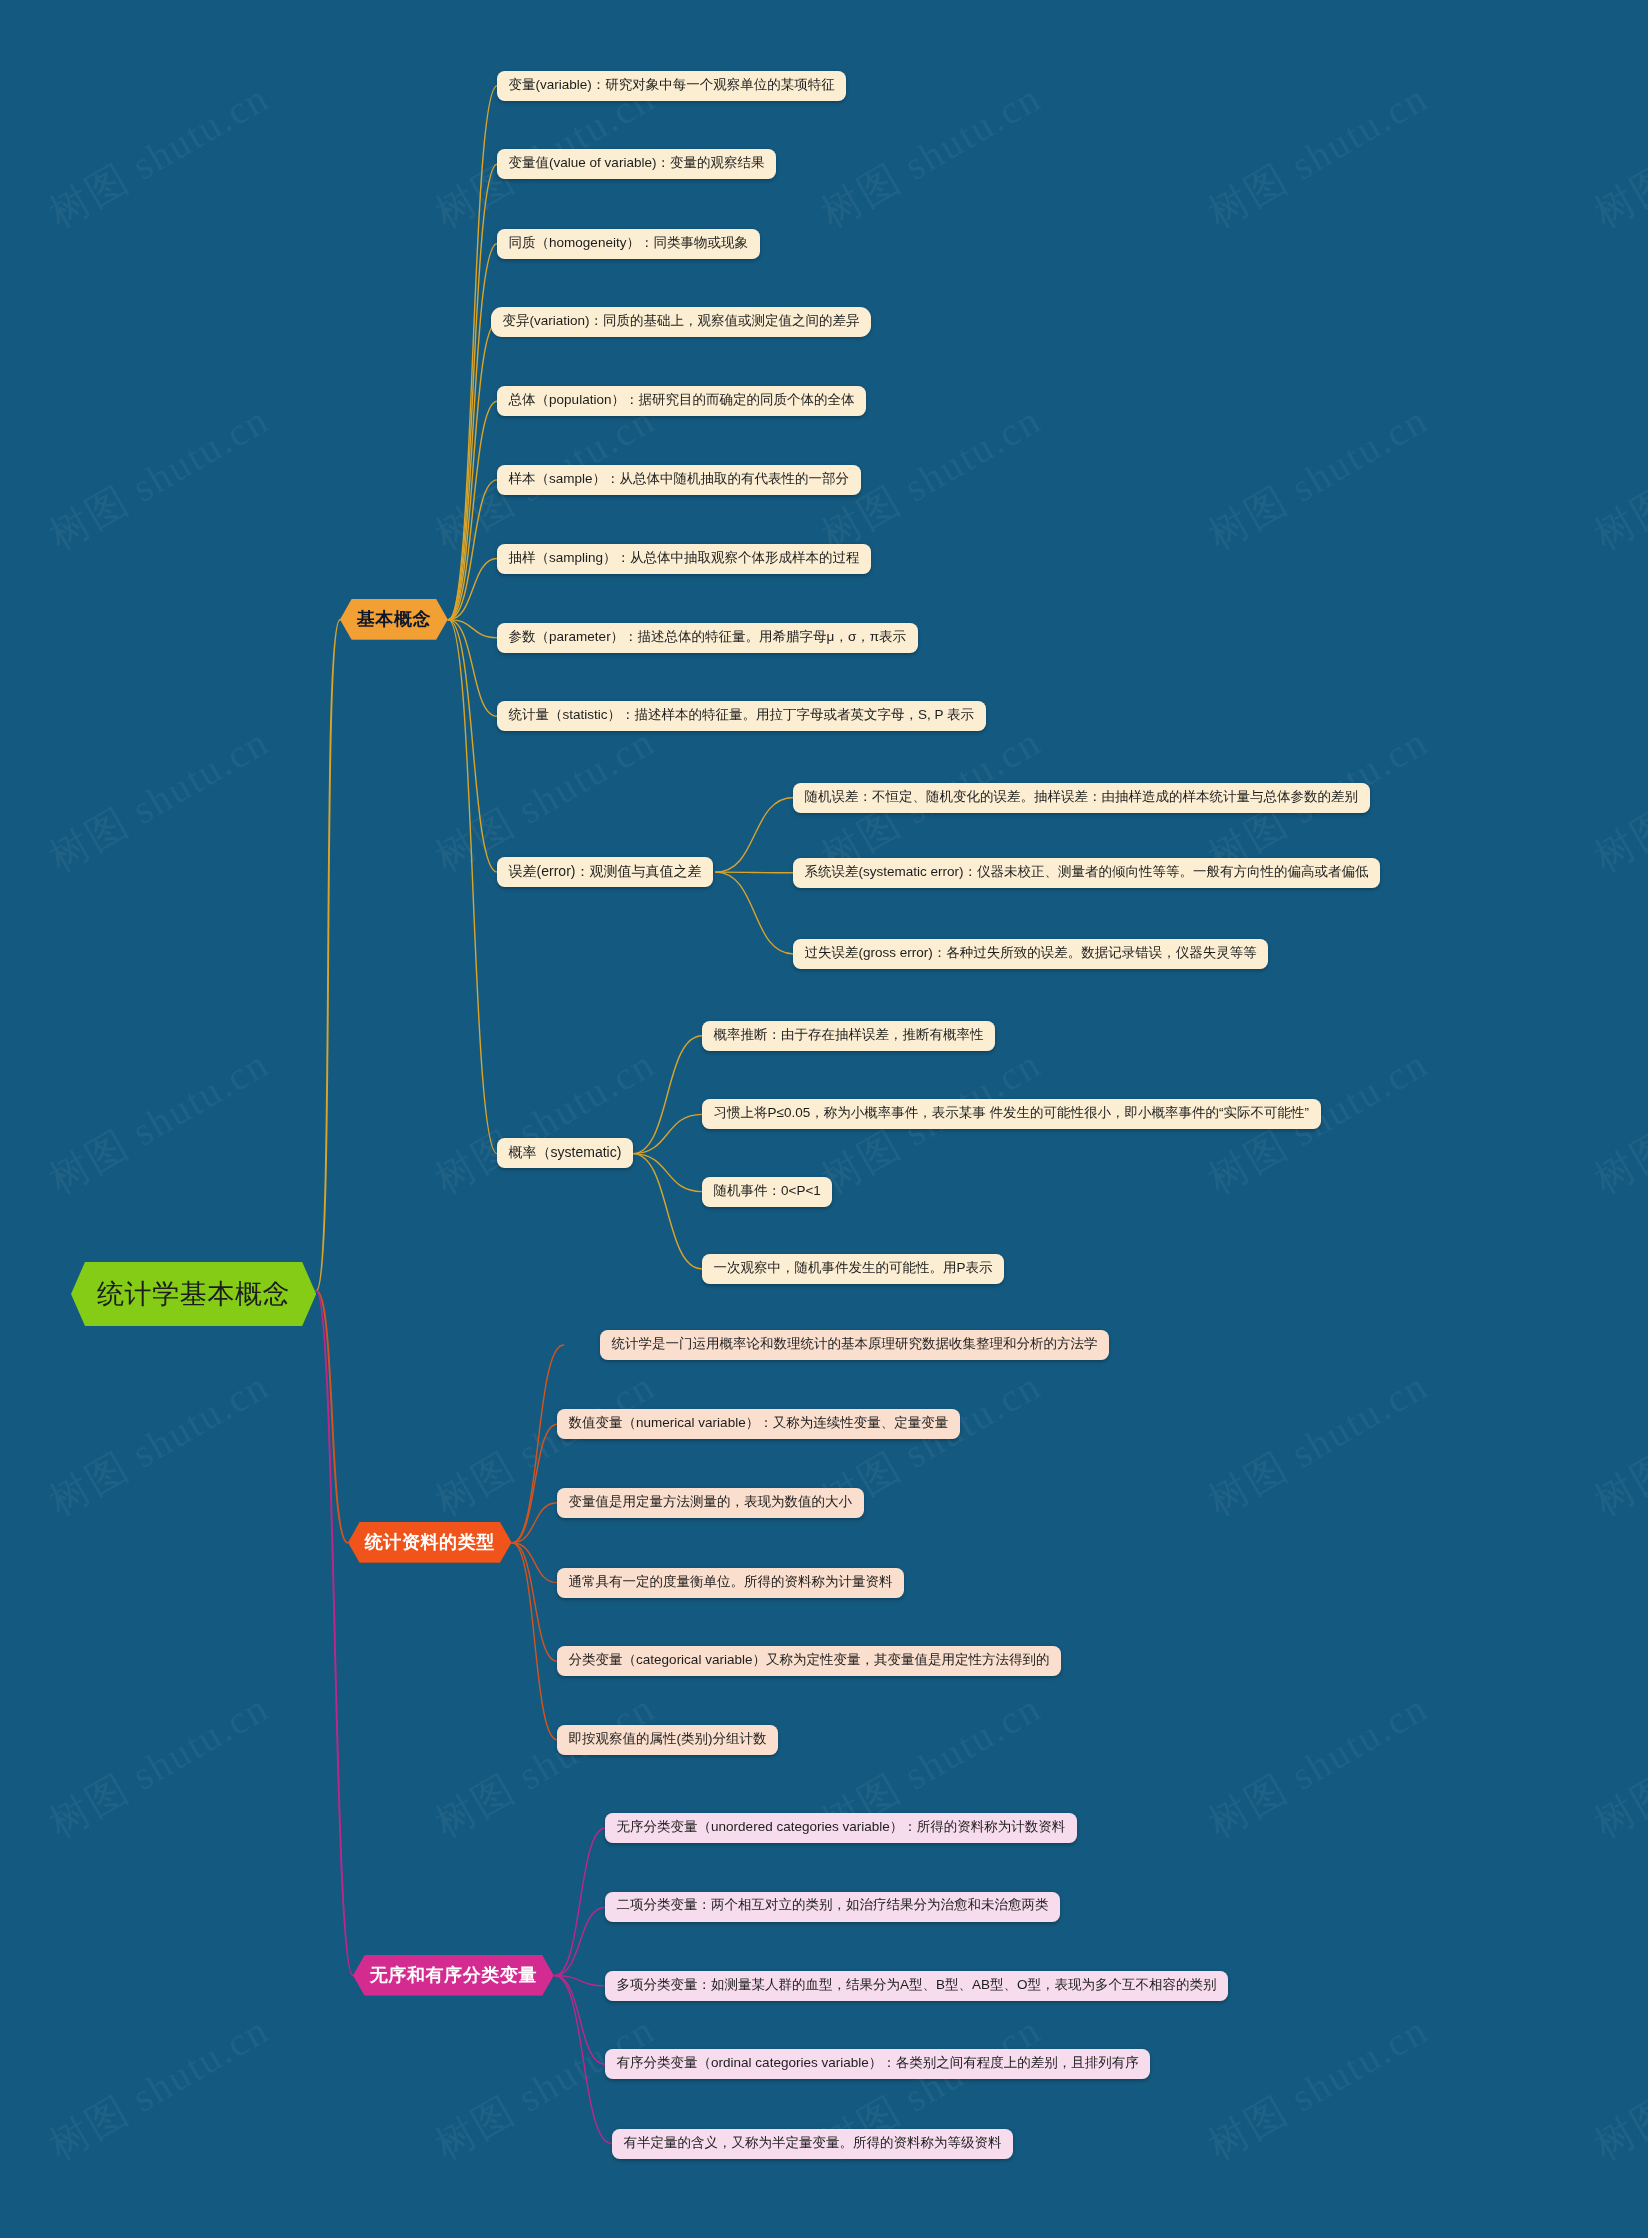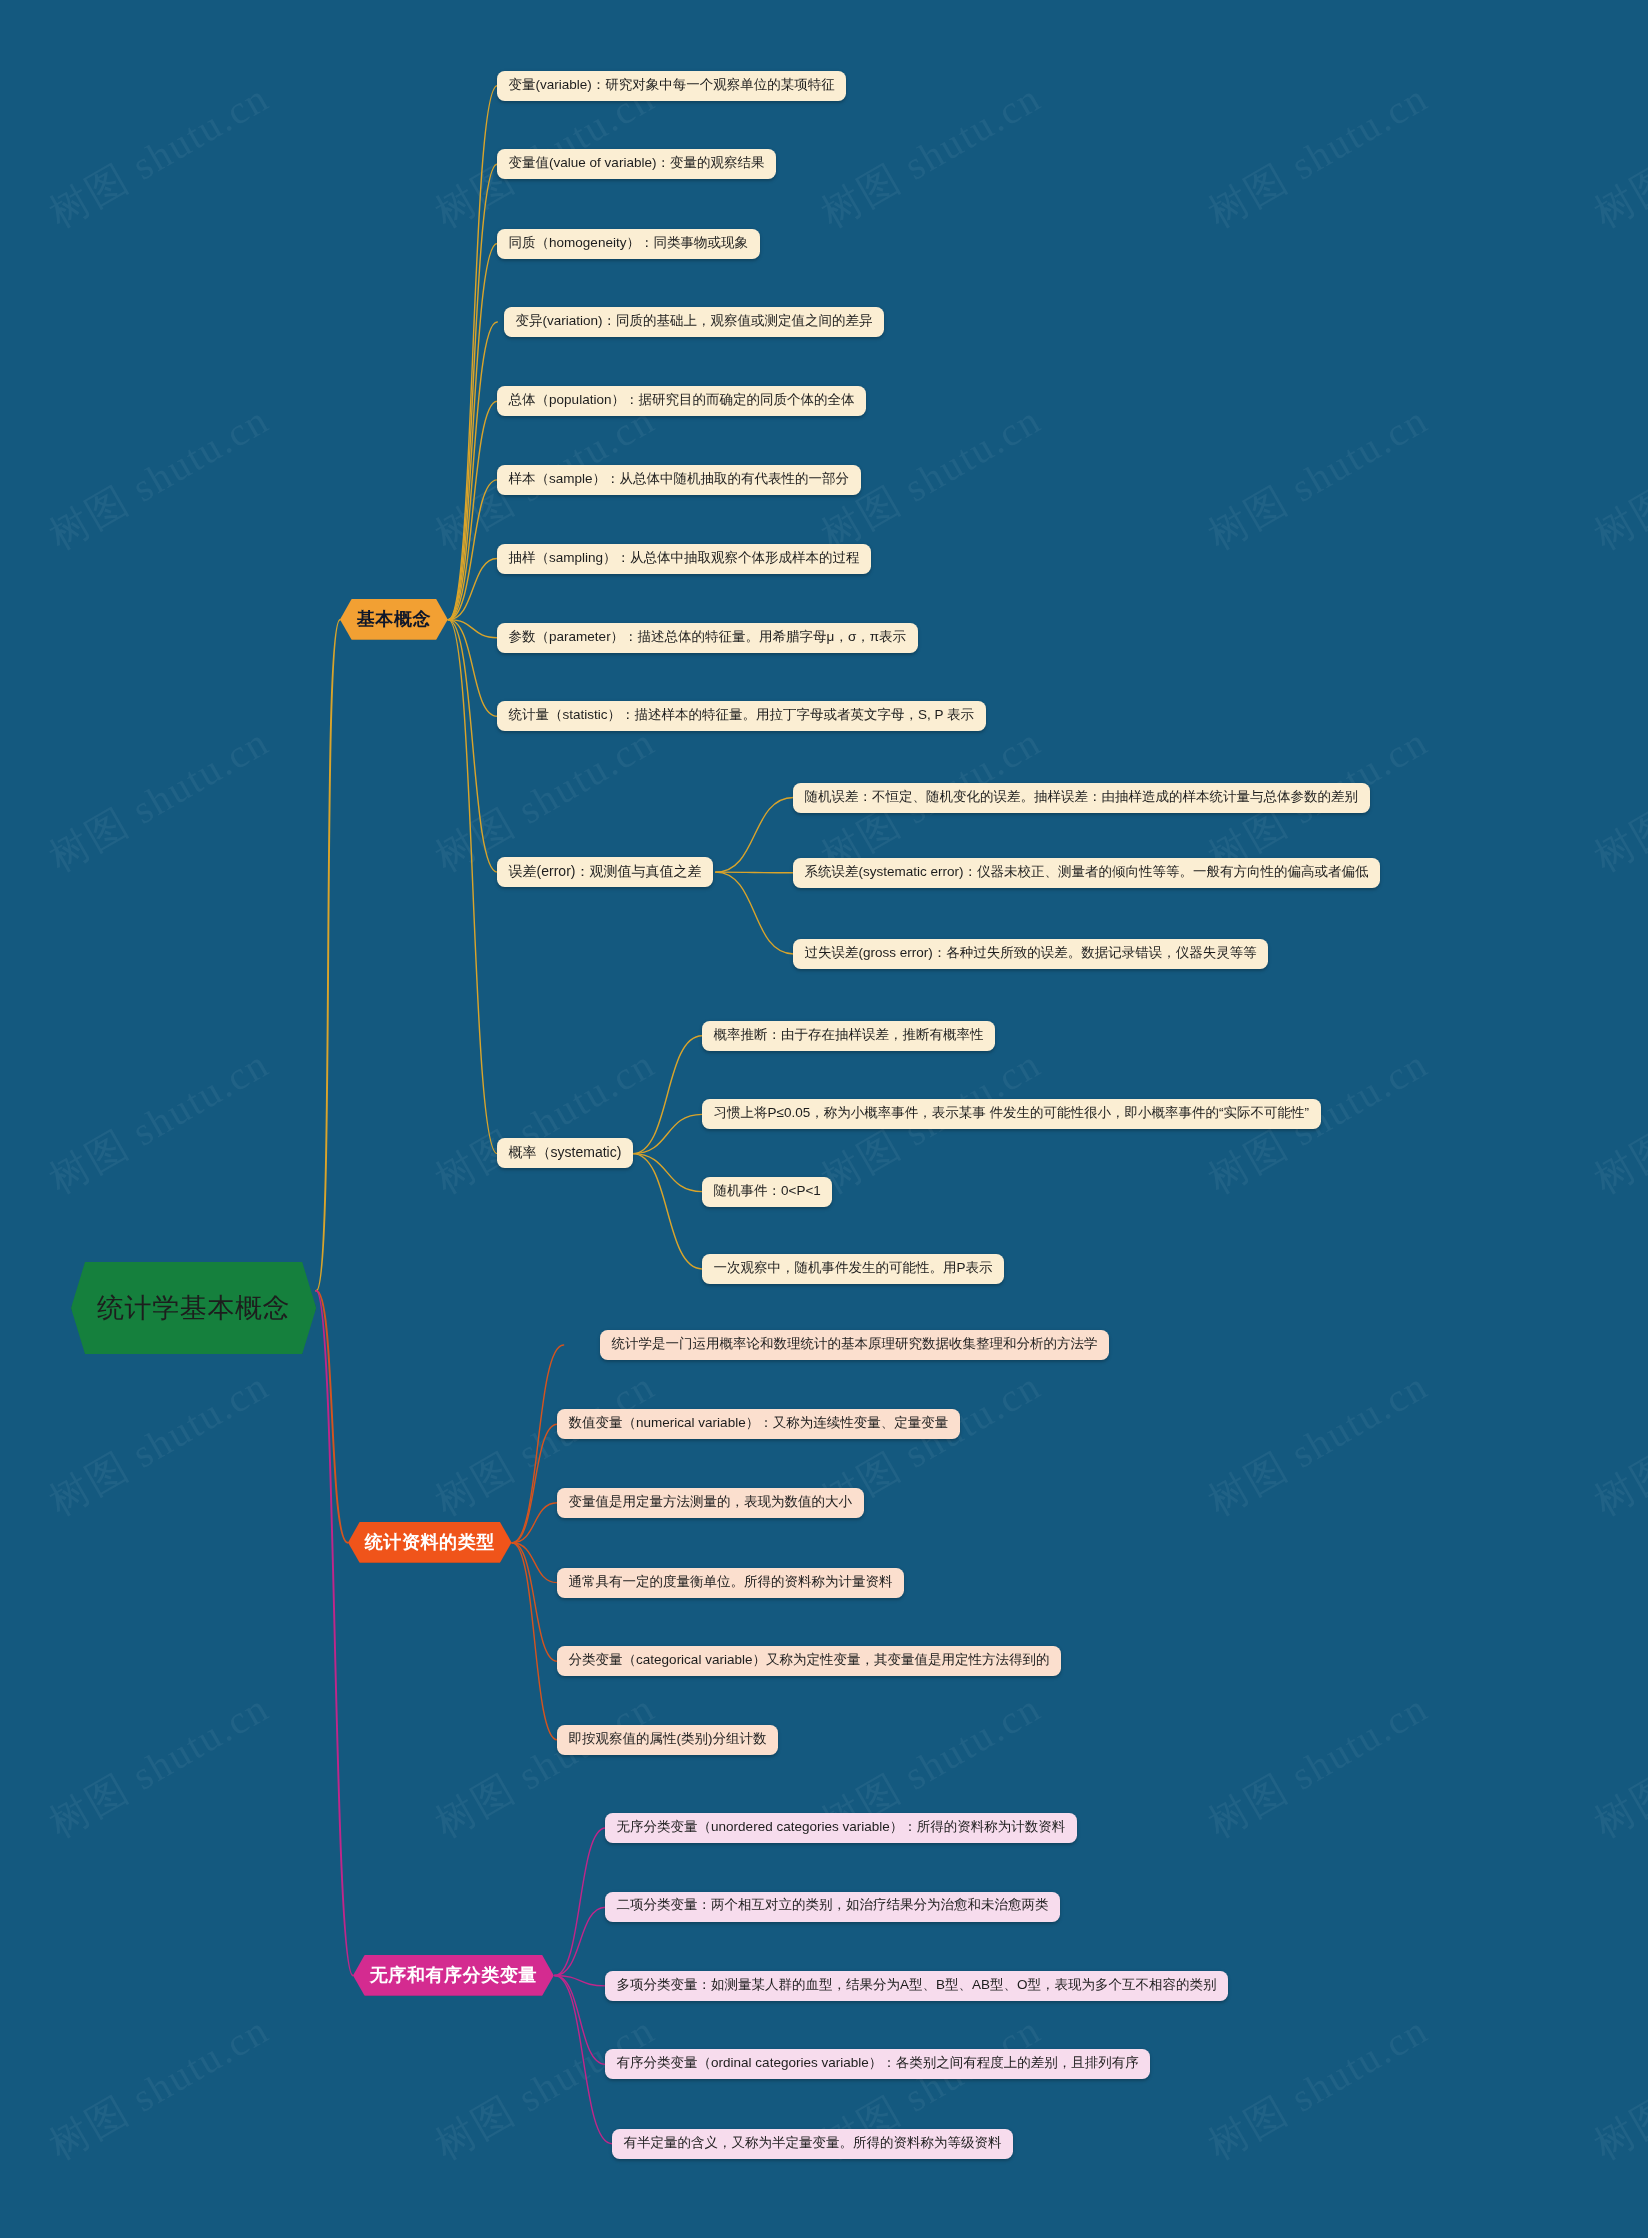--- a/index.html
+++ b/index.html
@@ -43,24 +43,24 @@
   
   .node {
     position: absolute;
     z-index: 3;
     display: flex;
     align-items: center;
     white-space: nowrap;
   }
   
   .root {
-    background: #15803d;
+    background: #84cc16;
     color: #1d1d1d;
     font-size: 27px;
-    padding: 28px 26px;
+    padding: 14px 26px;
     clip-path: polygon(14px 0, calc(100% - 14px) 0, 100% 50%, calc(100% - 14px) 100%, 14px 100%, 0 50%);
     box-shadow: 0 1.9px 3.9px rgba(0,0,0,0.28);
     letter-spacing: 0.6px;
   }
   
   .branch {
     color: #ffffff;
     font-size: 18px;
     font-weight: 700;
     padding: 8.4px 16.7px;
@@ -174,21 +174,21 @@
 
   <div class="node leaf cream" style="left:497px; top:71px;">
     <span>变量(variable)：研究对象中每一个观察单位的某项特征</span>
     </div>
   <div class="node leaf cream" style="left:497px; top:149px;">
     <span>变量值(value of variable)：变量的观察结果</span>
     </div>
   <div class="node leaf cream" style="left:497px; top:229px;">
     <span>同质（homogeneity）：同类事物或现象</span>
     </div>
-  <div class="node leaf cream" style="left:504px; top:307px;">
+  <div class="node leaf cream" style="left:491px; top:307px;border-radius:11px;">
     <span>变异(variation)：同质的基础上，观察值或测定值之间的差异</span>
     </div>
   <div class="node leaf cream" style="left:497px; top:386px;">
     <span>总体（population）：据研究目的而确定的同质个体的全体</span>
     </div>
   <div class="node leaf cream" style="left:497px; top:465px;">
     <span>样本（sample）：从总体中随机抽取的有代表性的一部分</span>
     </div>
   <div class="node leaf cream" style="left:497px; top:544px;justify-content:flex-end;">
     <span>抽样（sampling）：从总体中抽取观察个体形成样本的过程</span>

